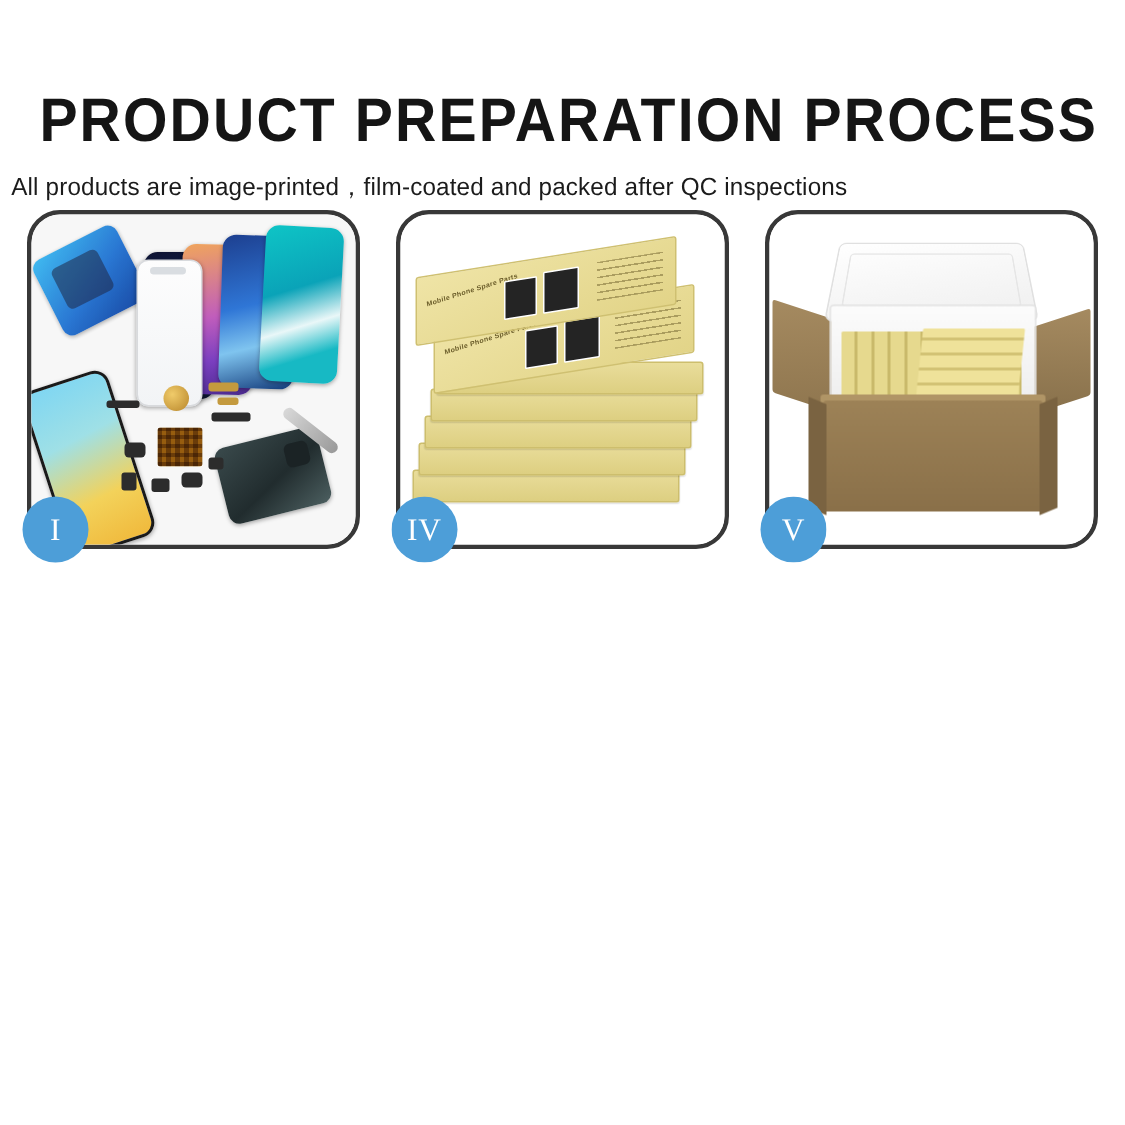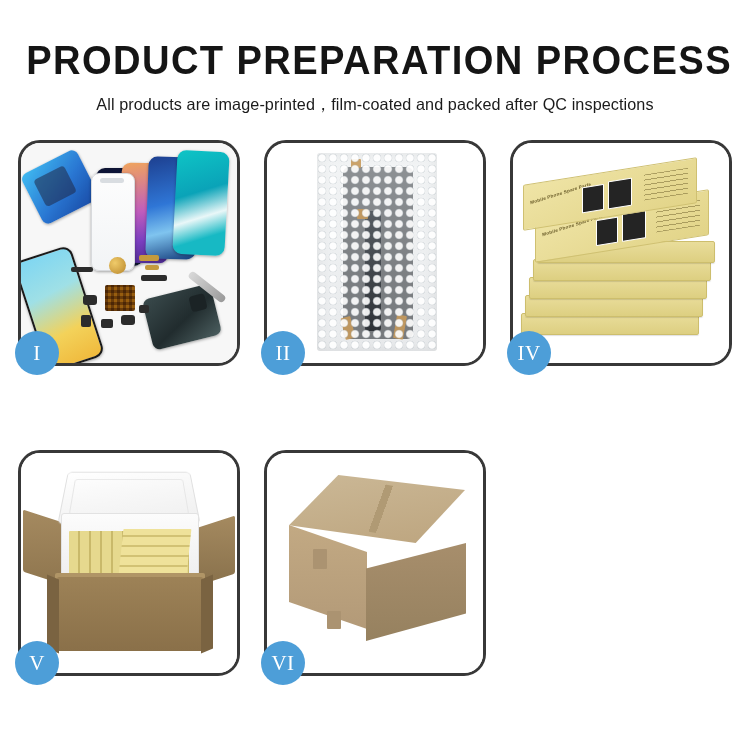--- a/index.html
+++ b/index.html
@@ -6,21 +6,21 @@
   body{
     width:750px;height:750px;
     background:#ffffff;
     font-family:"Liberation Sans",sans-serif;
     overflow:hidden;
     position:relative;
   }
   .page{width:750px;height:750px;position:relative;}
 
   
-  .header{padding-top:40px;text-align:center;}
+  .header{padding-top:60px;text-align:left;}
   .title{
     font-size:41px;
     font-weight:bold;
     letter-spacing:1.5px;
     color:#151515;
     line-height:1;
     transform:scaleX(0.93);
     white-space:nowrap;
   }
   .subtitle{
@@ -261,34 +261,20 @@
         <div class="chip" style="left:100px;top:172px;width:14px;height:10px;border-radius:3px;"></div>
         <div class="chip" style="left:120px;top:132px;width:26px;height:6px;"></div>
         <div class="chip" style="left:118px;top:162px;width:10px;height:8px;"></div>
         <div class="gold" style="left:118px;top:112px;width:20px;height:6px;"></div>
         <div class="gold" style="left:124px;top:122px;width:14px;height:5px;"></div>
         <div class="tool"></div>
       </div>
       <div class="badge">I</div>
     </div>
 
-    <div class="panel">
-      <div class="panel-inner p2">
-        <div class="bag">
-          <div class="part-dark"></div>
-          <div class="part-strip"></div>
-          <div class="tape" style="left:34px;top:6px;width:10px;height:9px;"></div>
-          <div class="tape" style="left:40px;top:56px;width:11px;height:10px;"></div>
-          <div class="tape" style="left:26px;top:164px;width:10px;height:22px;transform:rotate(-14deg);"></div>
-          <div class="tape" style="left:78px;top:162px;width:10px;height:24px;transform:rotate(10deg);"></div>
-          <div class="bubbles"></div>
-        </div>
-      </div>
-      <div class="badge">II</div>
-    </div>
 
 
     <div class="panel">
       <div class="panel-inner p4">
         <div class="stack">
           <div class="sbox" style="left:2px;top:156px;width:176px;height:20px;"></div>
           <div class="sbox" style="left:6px;top:138px;width:176px;height:20px;"></div>
           <div class="sbox" style="left:10px;top:120px;width:176px;height:20px;"></div>
           <div class="sbox" style="left:14px;top:102px;width:176px;height:20px;"></div>
           <div class="sbox" style="left:18px;top:84px;width:176px;height:20px;"></div>
@@ -318,26 +304,15 @@
         <div class="c5-lid"></div>
         <div class="c5-foam"></div>
         <div class="c5-goods"></div>
         <div class="c5-goods2"></div>
         <div class="c5-rim"></div>
         <div class="c5-body"></div>
       </div>
       <div class="badge">V</div>
     </div>
 
-    <div class="panel">
-      <div class="panel-inner p6">
-        <div class="c6-top"></div>
-        <div class="c6-seam"></div>
-        <div class="c6-left"></div>
-        <div class="c6-right"></div>
-        <div class="c6-tab" style="left:46px;top:96px;width:14px;height:20px;"></div>
-        <div class="c6-tab" style="left:60px;top:158px;width:14px;height:18px;"></div>
-      </div>
-      <div class="badge">VI</div>
-    </div>
 
   </div>
 </div>
 
 </body></html>

